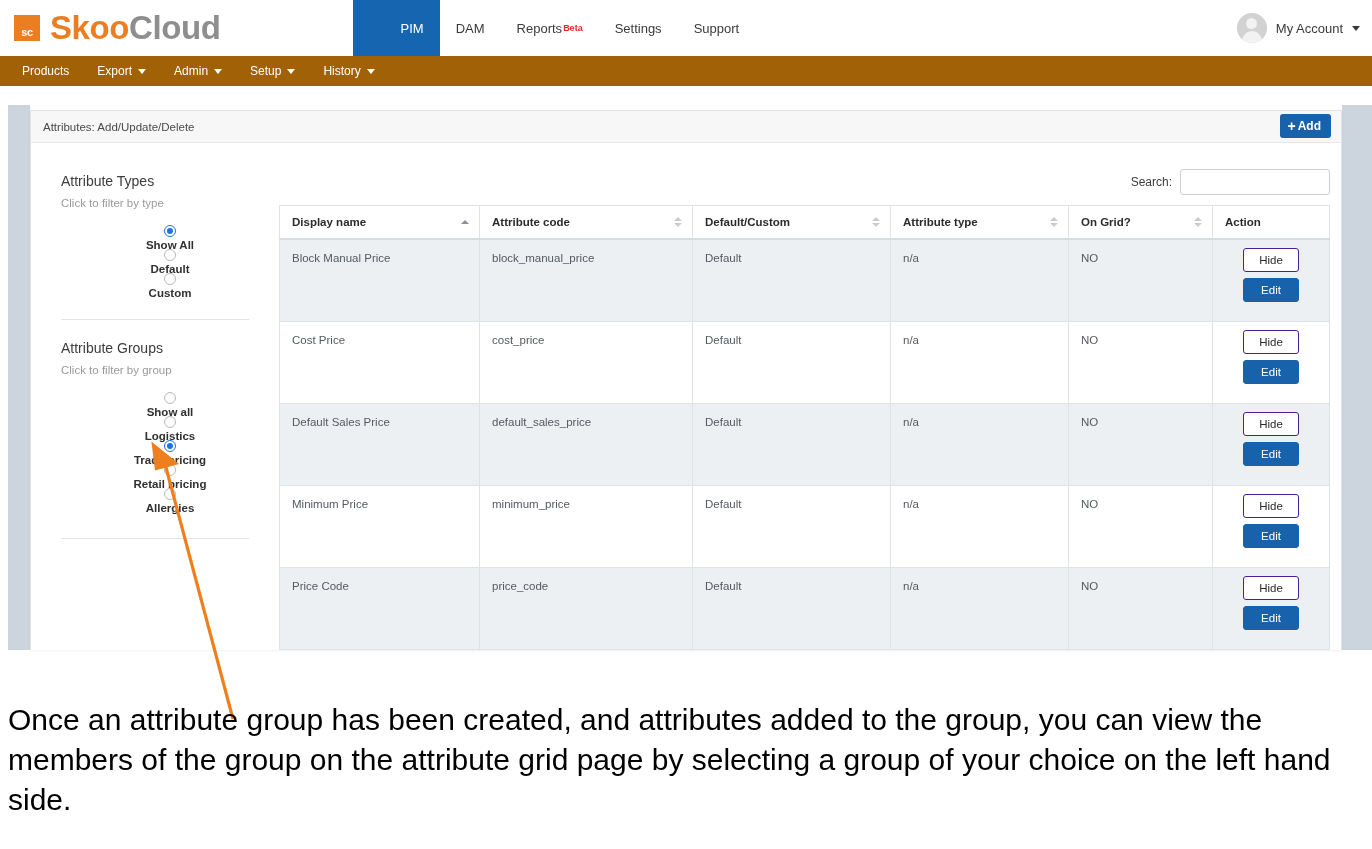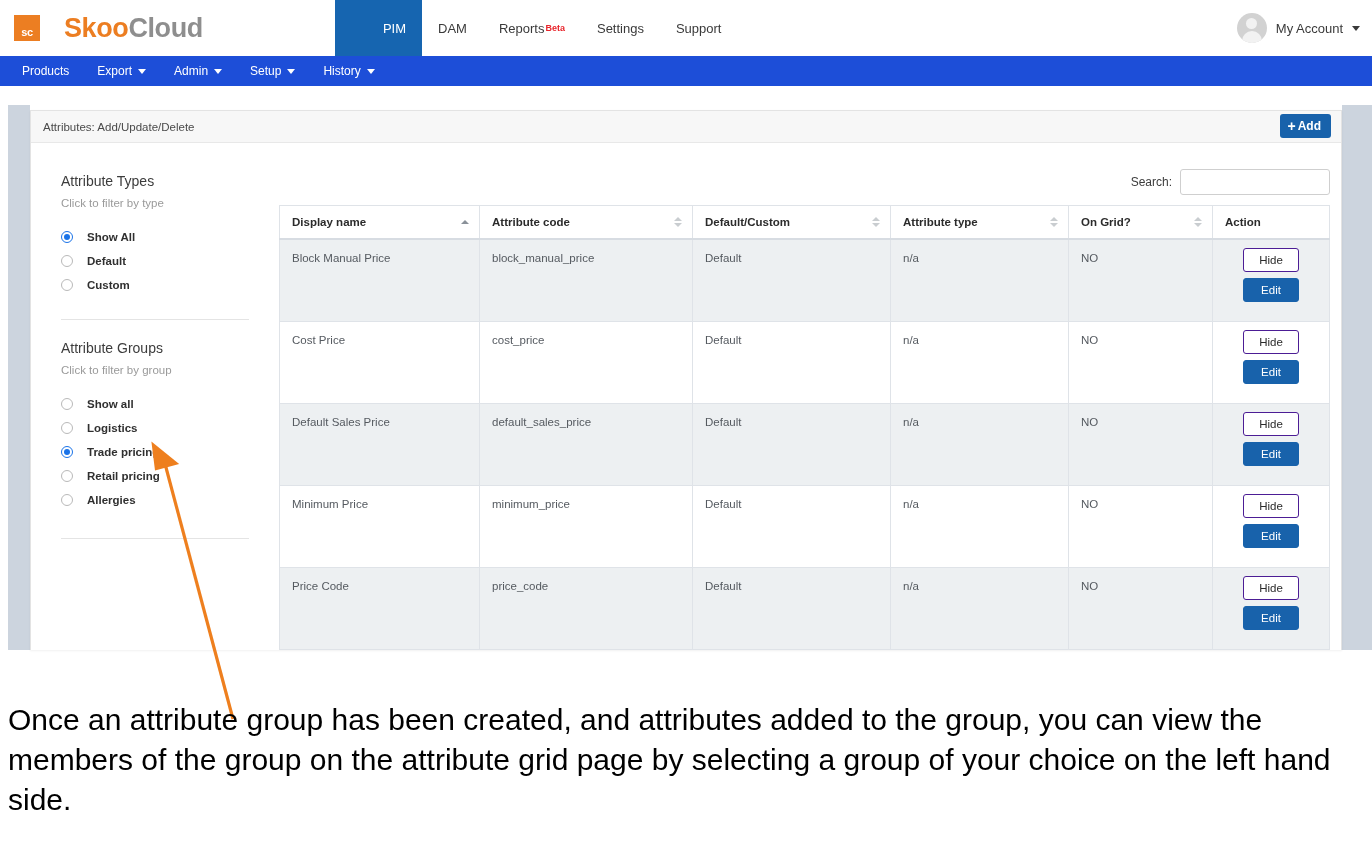--- a/index.html
+++ b/index.html
@@ -19,21 +19,21 @@
   }
   .logo-wrap {
     display: flex; align-items: center; margin-left: 14px; height: 56px;
   }
   .logo-badge {
     width: 26px; height: 26px; background: #ec7e22;
     color: #ffffff; font-size: 11px; font-weight: bold;
     display: flex; align-items: flex-end; justify-content: center;
     line-height: 1; padding-bottom: 3px; letter-spacing: -0.3px;
   }
-  .logo-text { margin-left: 24px; font-size: 27px; font-weight: bold; letter-spacing: -0.4px; }
+  .logo-text { margin-left: 10px; font-size: 33px; font-weight: bold; letter-spacing: -0.4px; }
   .logo-skoo { color: #ec7e22; }
   .logo-cloud { color: #8e8e8e; }
 
   .nav-tabs { display: flex; align-items: stretch; height: 56px; margin-left: 132px; }
   .nav-tab {
     display: flex; align-items: center; justify-content: center;
     padding: 0 16px; font-size: 13px; color: #3a3a3a;
     height: 56px; position: relative; cursor: pointer;
   }
   .nav-tab.active { background: #1665b0; color: #ffffff; padding-left: 48px; }
@@ -58,21 +58,21 @@
     content: ""; position: absolute; width: 20px; height: 13px;
     border-radius: 10px 10px 0 0; background: #f2f2f2; left: 5px; top: 18px;
   }
   .account-label { font-size: 13px; color: #3a3a3a; }
   .caret { width: 0; height: 0; border-left: 4px solid transparent;
     border-right: 4px solid transparent; border-top: 5px solid #3a3a3a; }
 
   
   .menubar {
     position: absolute; left: 0; top: 56px; width: 1372px; height: 30px;
-    background: #1d4ed8; display: flex; align-items: center;
+    background: #a16207; display: flex; align-items: center;
   }
   .menu-item {
     display: flex; align-items: center; gap: 6px;
     color: #ffffff; font-size: 12px; padding: 0 14px; height: 30px; cursor: pointer;
   }
   .menu-item:first-child { padding-left: 22px; }
   .caret-w { width: 0; height: 0; border-left: 4px solid transparent;
     border-right: 4px solid transparent; border-top: 5px solid #ffffff; }
 
   
@@ -110,21 +110,21 @@
   .plus { font-size: 14px; font-weight: bold; line-height: 1; }
 
   .card-body { display: flex; padding: 0; height: 508px; }
 
   
   .filters { width: 248px; padding: 30px 0 0 30px; flex: 0 0 248px; }
   .filter-title { font-size: 14px; color: #3c3c3c; font-weight: normal; }
   .filter-sub { font-size: 11.5px; color: #9a9a9a; margin-top: 8px; }
   .radio-list { margin-top: 16px; }
   .radio-row {
-    display: flex; align-items: center; gap: 14px; height: 24px; cursor: pointer;
+    display: flex; align-items: center; gap: 2px; height: 24px; cursor: pointer; flex-direction: column;
   }
   .radio {
     width: 12px; height: 12px; border-radius: 50%;
     border: 1px solid #b9b9b9; background: #ffffff; flex: 0 0 12px;
     position: relative;
   }
   .radio.on { border: 1px solid #1a73e8; }
   .radio.on::after {
     content: ""; position: absolute; left: 2px; top: 2px;
     width: 6px; height: 6px; border-radius: 50%; background: #1a73e8;

